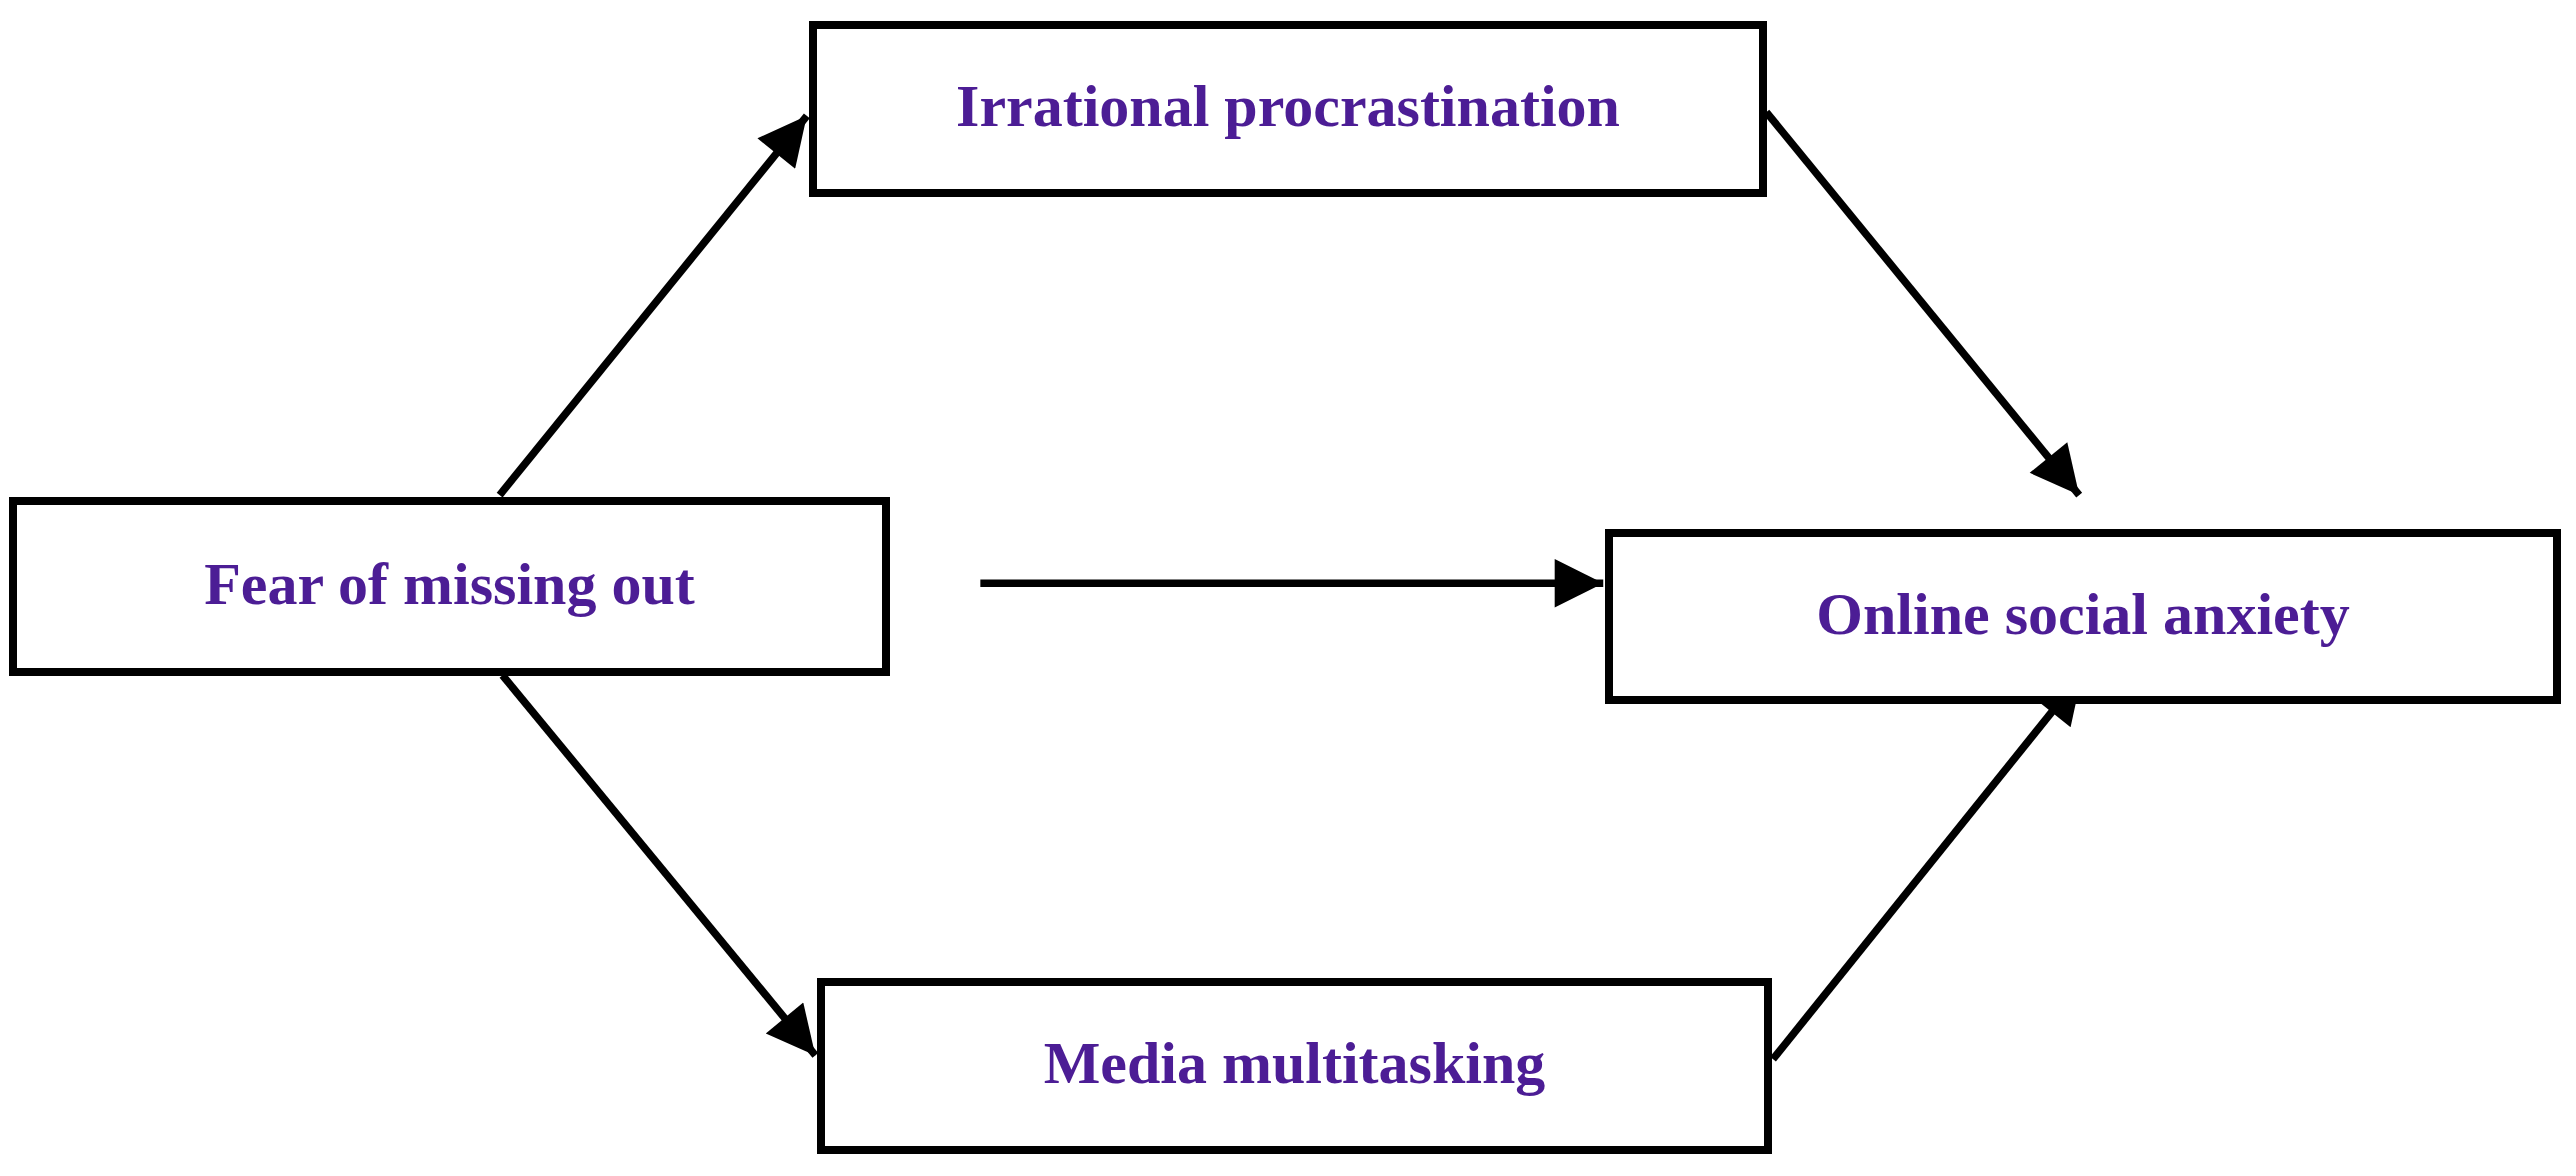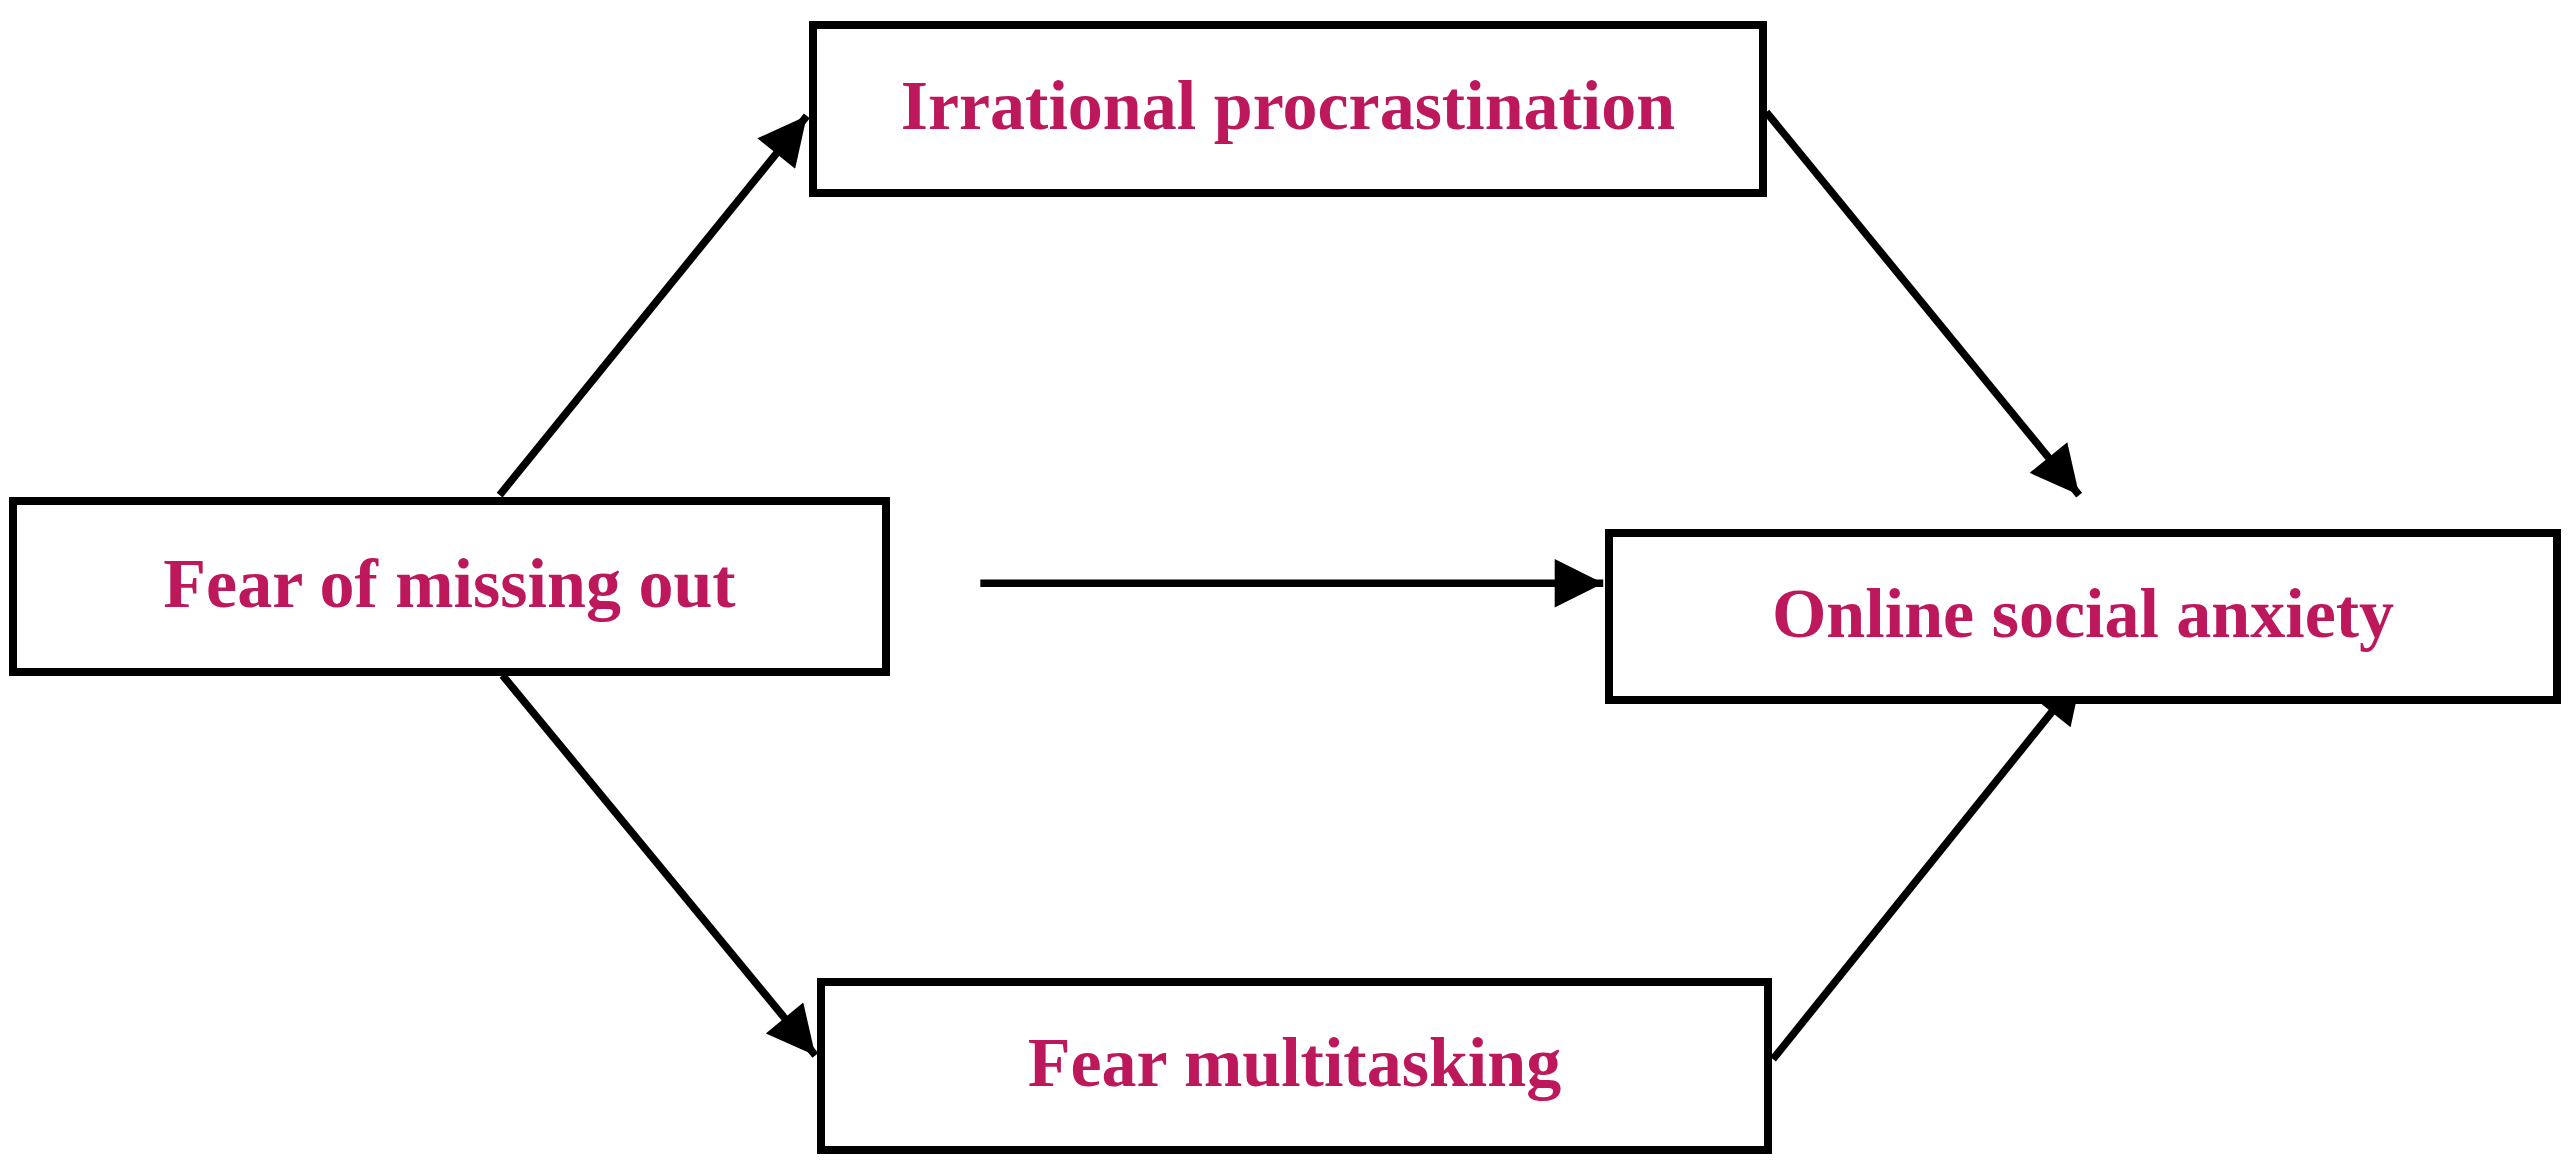--- a/index.html
+++ b/index.html
@@ -28,23 +28,23 @@
     box-sizing: border-box;
     border: 8.5px solid #000000;
     background: #ffffff;
     display: flex;
     align-items: center;
     justify-content: center;
     text-align: center;
   }
   .node-label {
     font-weight: bold;
-    font-size: 70px;
+    font-size: 60px;
     line-height: 1;
-    color: #be185d;
+    color: #4c1d95;
     white-space: nowrap;
     padding-bottom: 5.7px;
   }
   
   .node-irrational   { left: 809px;  top: 21px;   width: 958px; height: 176px; }
   .node-fomo         { left: 9px;   top: 497px;  width: 881px; height: 179px; }
   .node-online       { left: 1605px; top: 497px;  width: 956px; height: 175px; margin-top: 32px; }
   .node-media        { left: 817px;  top: 978px; width: 955px; height: 176px; }
   .edge {
     stroke: #000000;
@@ -76,17 +76,17 @@
 
   <div class="node node-fomo">
     <span class="node-label">Fear of missing out</span>
   </div>
 
   <div class="node node-online">
     <span class="node-label">Online social anxiety</span>
   </div>
 
   <div class="node node-media">
-    <span class="node-label">Fear multitasking</span>
+    <span class="node-label">Media multitasking</span>
   </div>
 
 </div>
 
 
 </body></html>

